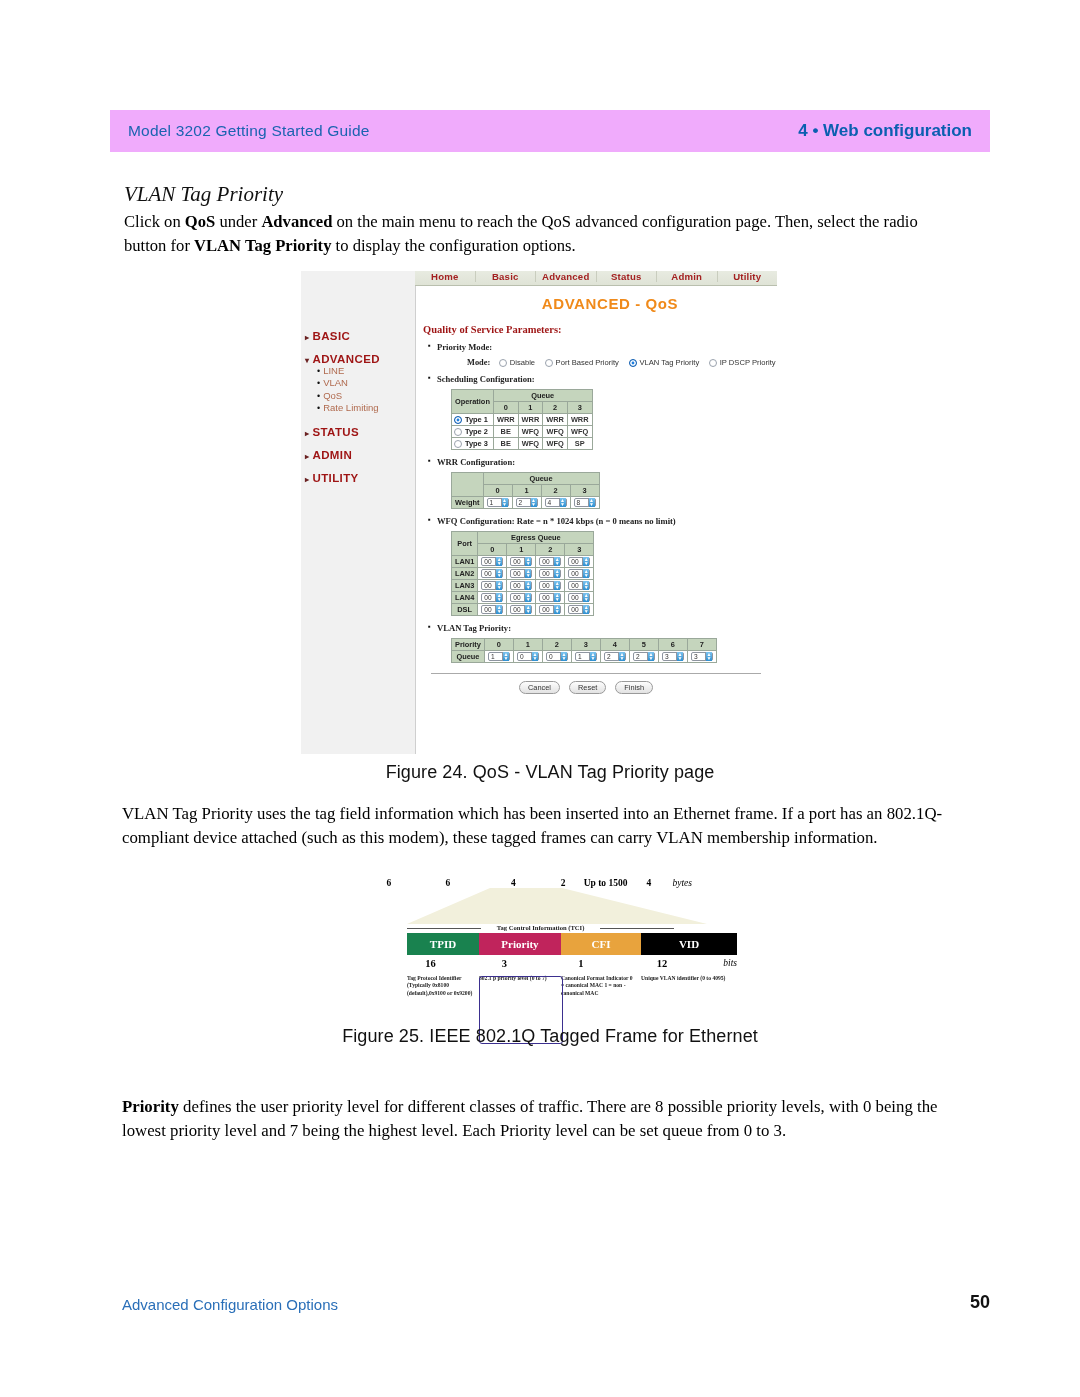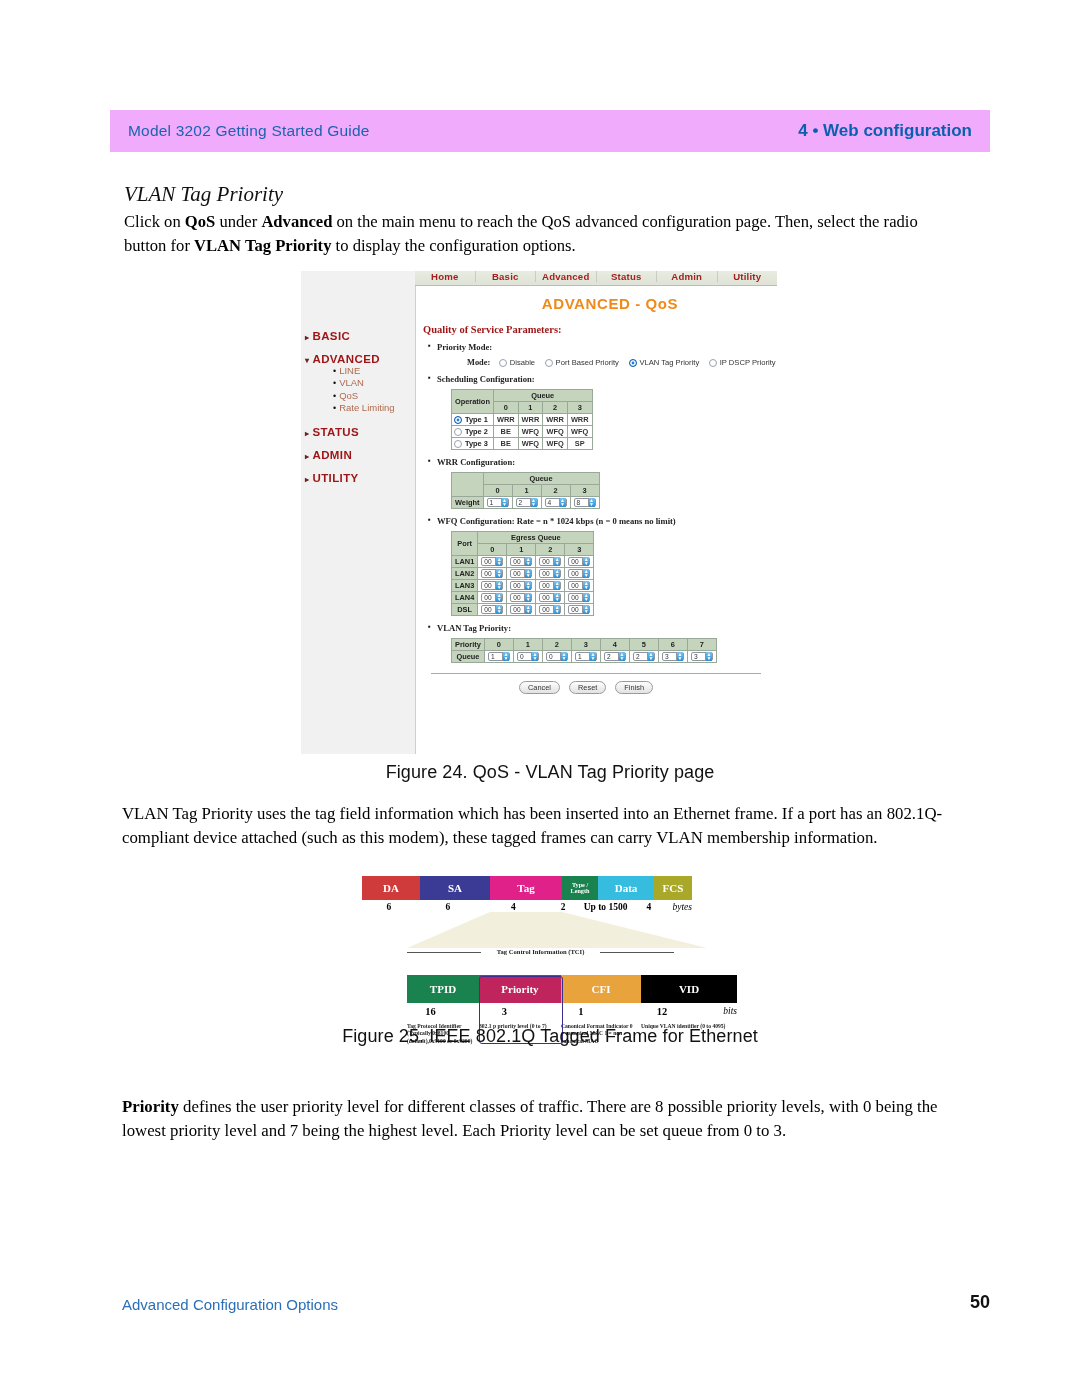--- a/index.html
+++ b/index.html
@@ -117,21 +117,21 @@
     color: #9e1414;
     letter-spacing: .4px;
     padding-left: 4px;
     margin-top: 11px;
     white-space: nowrap;
   }
   .sb-item .arrow { font-size: 8px; color: #6b2222; margin-right: 3px; }
   .sb-sub {
     font-size: 9.5px;
     color: #b06a4e;
-    padding-left: 32px;
+    padding-left: 16px;
     line-height: 11.4px;
     white-space: nowrap;
   }
   .sb-sub .bullet { color: #111; font-size: 9px; margin-right: 3px; }
   #sb-basic { margin-top: 59px; }
 
   .webui-main {
     position: absolute; left: 114px; top: 0;
     width: 362px; height: 483px;
   }
@@ -331,22 +331,22 @@
     width: 267px;
     margin-left: 45px;
   }
   .tci-label .ln {
     position: absolute; top: 4px; height: 1px; background:#555; width: 74px;
   }
   .tci-label .ln.l { left: 0; }
   .tci-label .ln.r { right: 0; }
 
   .frame-row2 {
-    display: flex; height: 28px; width: 330px;
-    margin-top: 20px;
+    display: flex; height: 22px; width: 330px;
+    margin-top: 2px;
     border-radius: 8px;
   }
   .bits-row {
     display: flex; width: 330px; margin-top: 3px;
     font-size: 10.5px; font-weight: bold;
   }
   .bits-row div { text-align: center; }
   .desc-row {
     display: flex; width: 345px; margin-top: 6px;
     font-size: 5.6px; font-weight: bold; color: #222;
@@ -667,40 +667,20 @@
 
   </div>
 </div>
 
 <div class="fig-caption" id="cap-24">Figure 24. QoS - VLAN Tag Priority page</div>
 
 <div class="body-para" id="para-vlan">VLAN Tag Priority uses the tag field information which has been inserted into an Ethernet frame. If a port has an 802.1Q-compliant device attached (such as this modem), these tagged frames can carry VLAN membership information.</div>
 
 <div class="frame-fig">
 
-  <div class="frame-row1">
-    <div class="fr-cell" style="width:58px;background:#cf3b3b;">
-        <span>DA</span>
-      </div>
-    <div class="fr-cell" style="width:70px;background:#3b3b96;">
-        <span>SA</span>
-      </div>
-    <div class="fr-cell" style="width:72px;background:#e0218a;">
-        <span>Tag</span>
-      </div>
-    <div class="fr-cell small" style="width:36px;background:#19824f;">
-        <span>Type / Length</span>
-      </div>
-    <div class="fr-cell" style="width:56px;background:#35bcdf;">
-        <span>Data</span>
-      </div>
-    <div class="fr-cell" style="width:38px;background:#a9a829;">
-        <span>FCS</span>
-      </div>
-  </div>
 
   <div class="bytes-row">
     <div style="width:58px;">6</div>
     <div style="width:70px;">6</div>
     <div style="width:72px;">4</div>
     <div style="width:36px;">2</div>
     <div style="width:56px;">Up to 1500</div>
     <div style="width:38px;">4</div>
     <div class="bytes-unit">bytes</div>
   </div>

